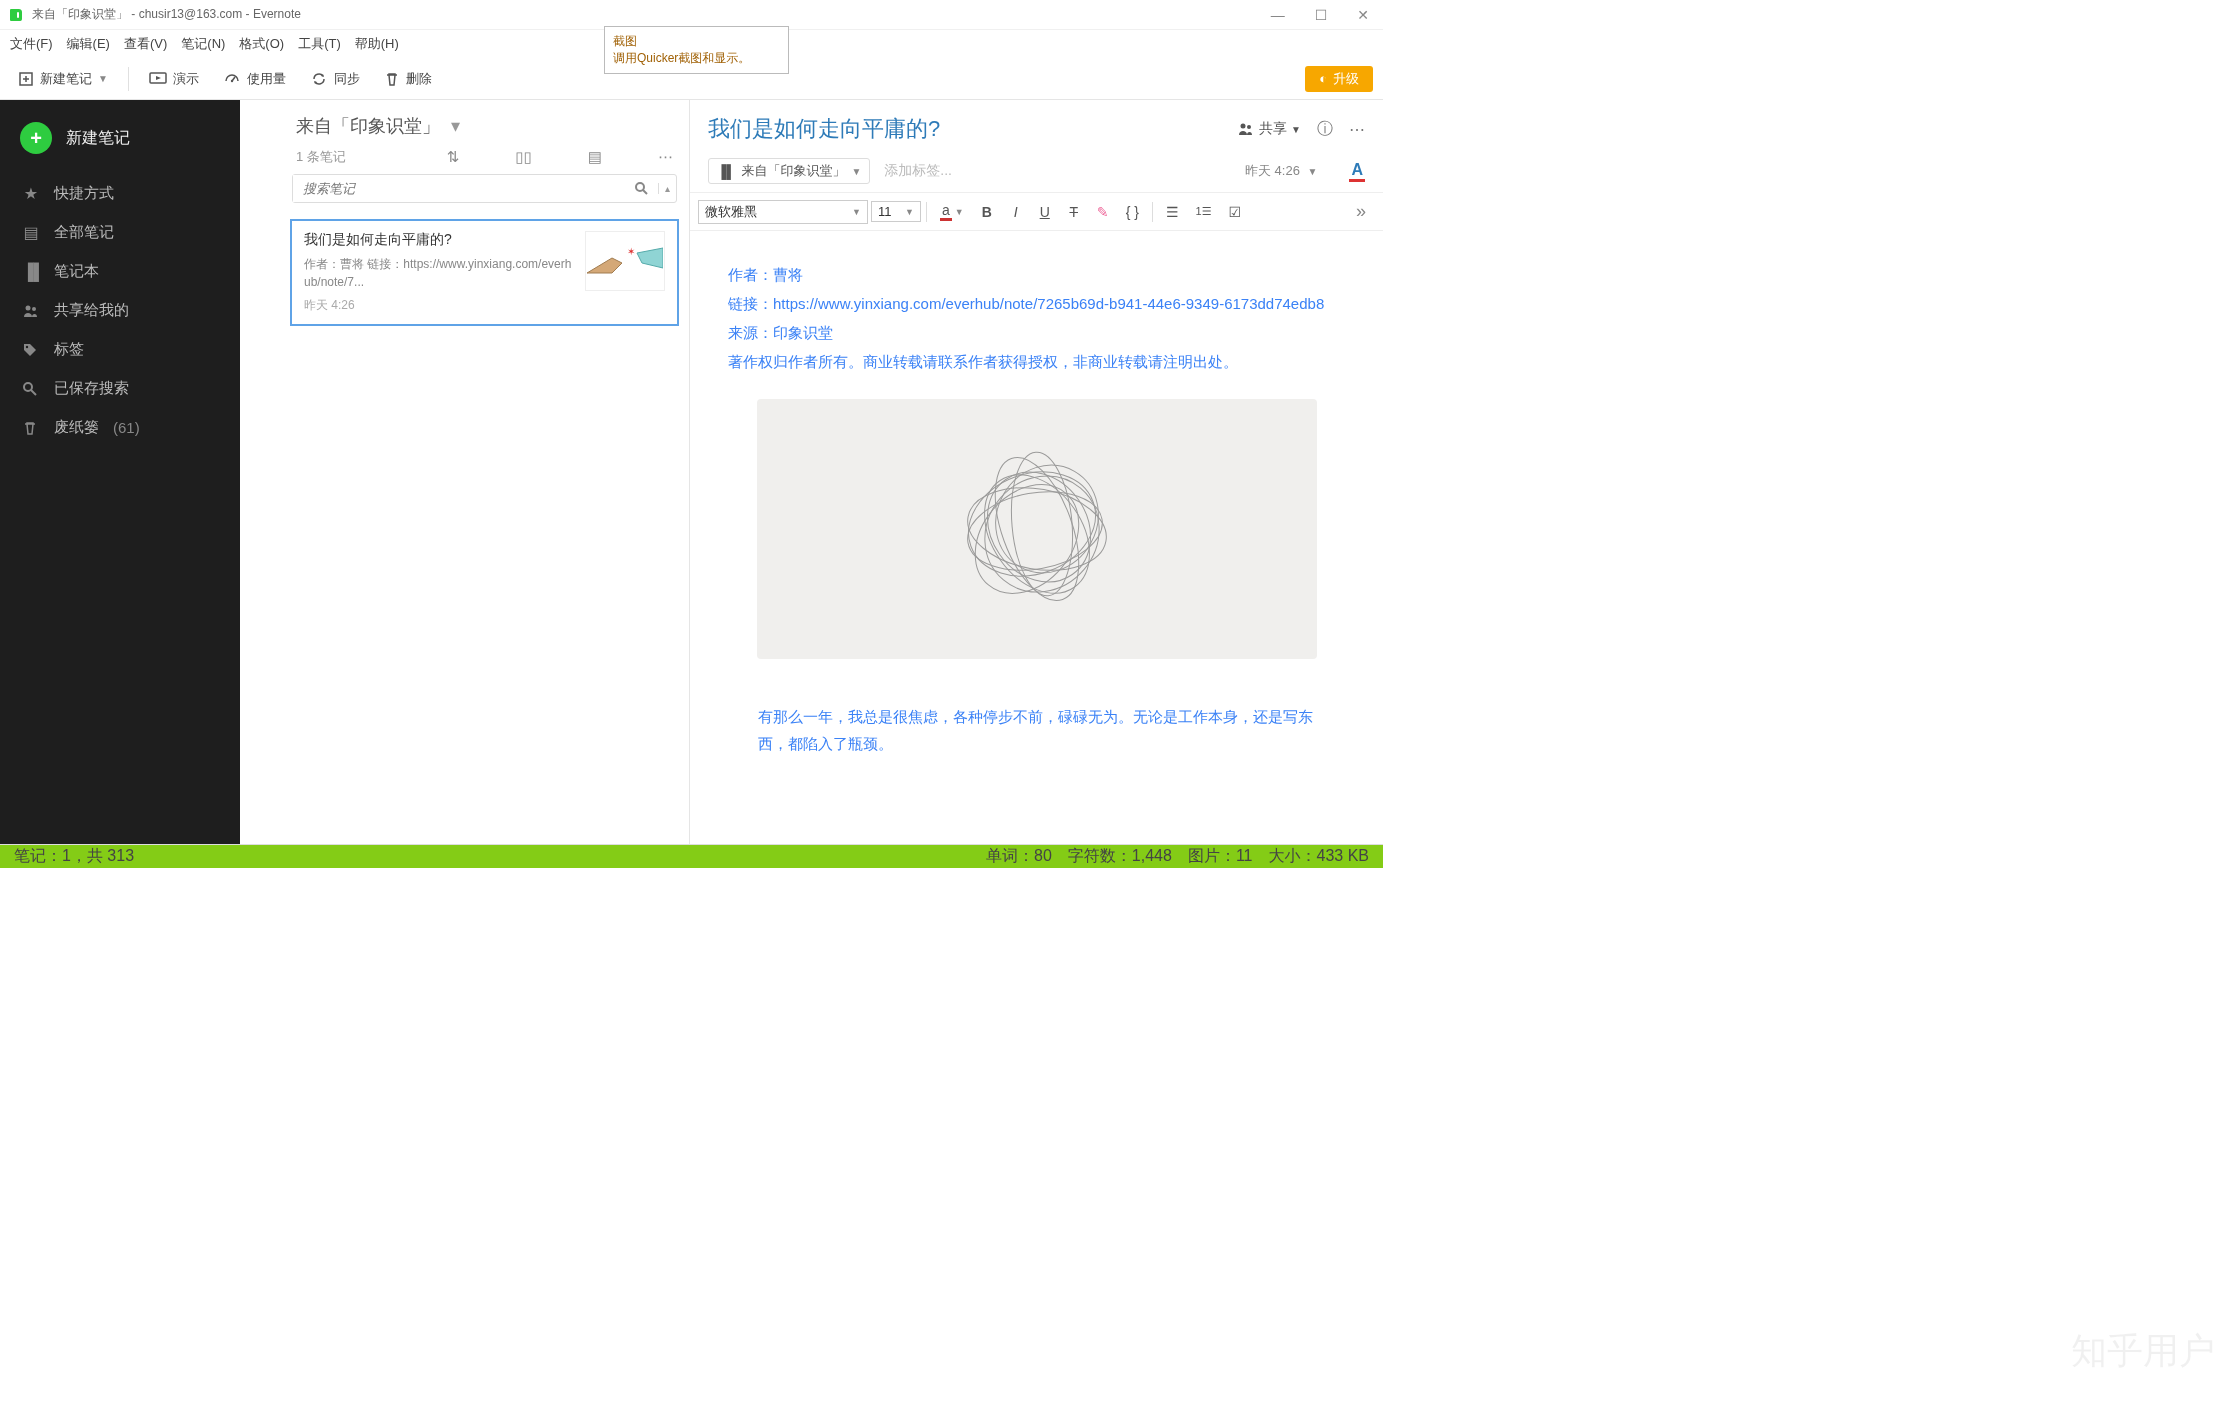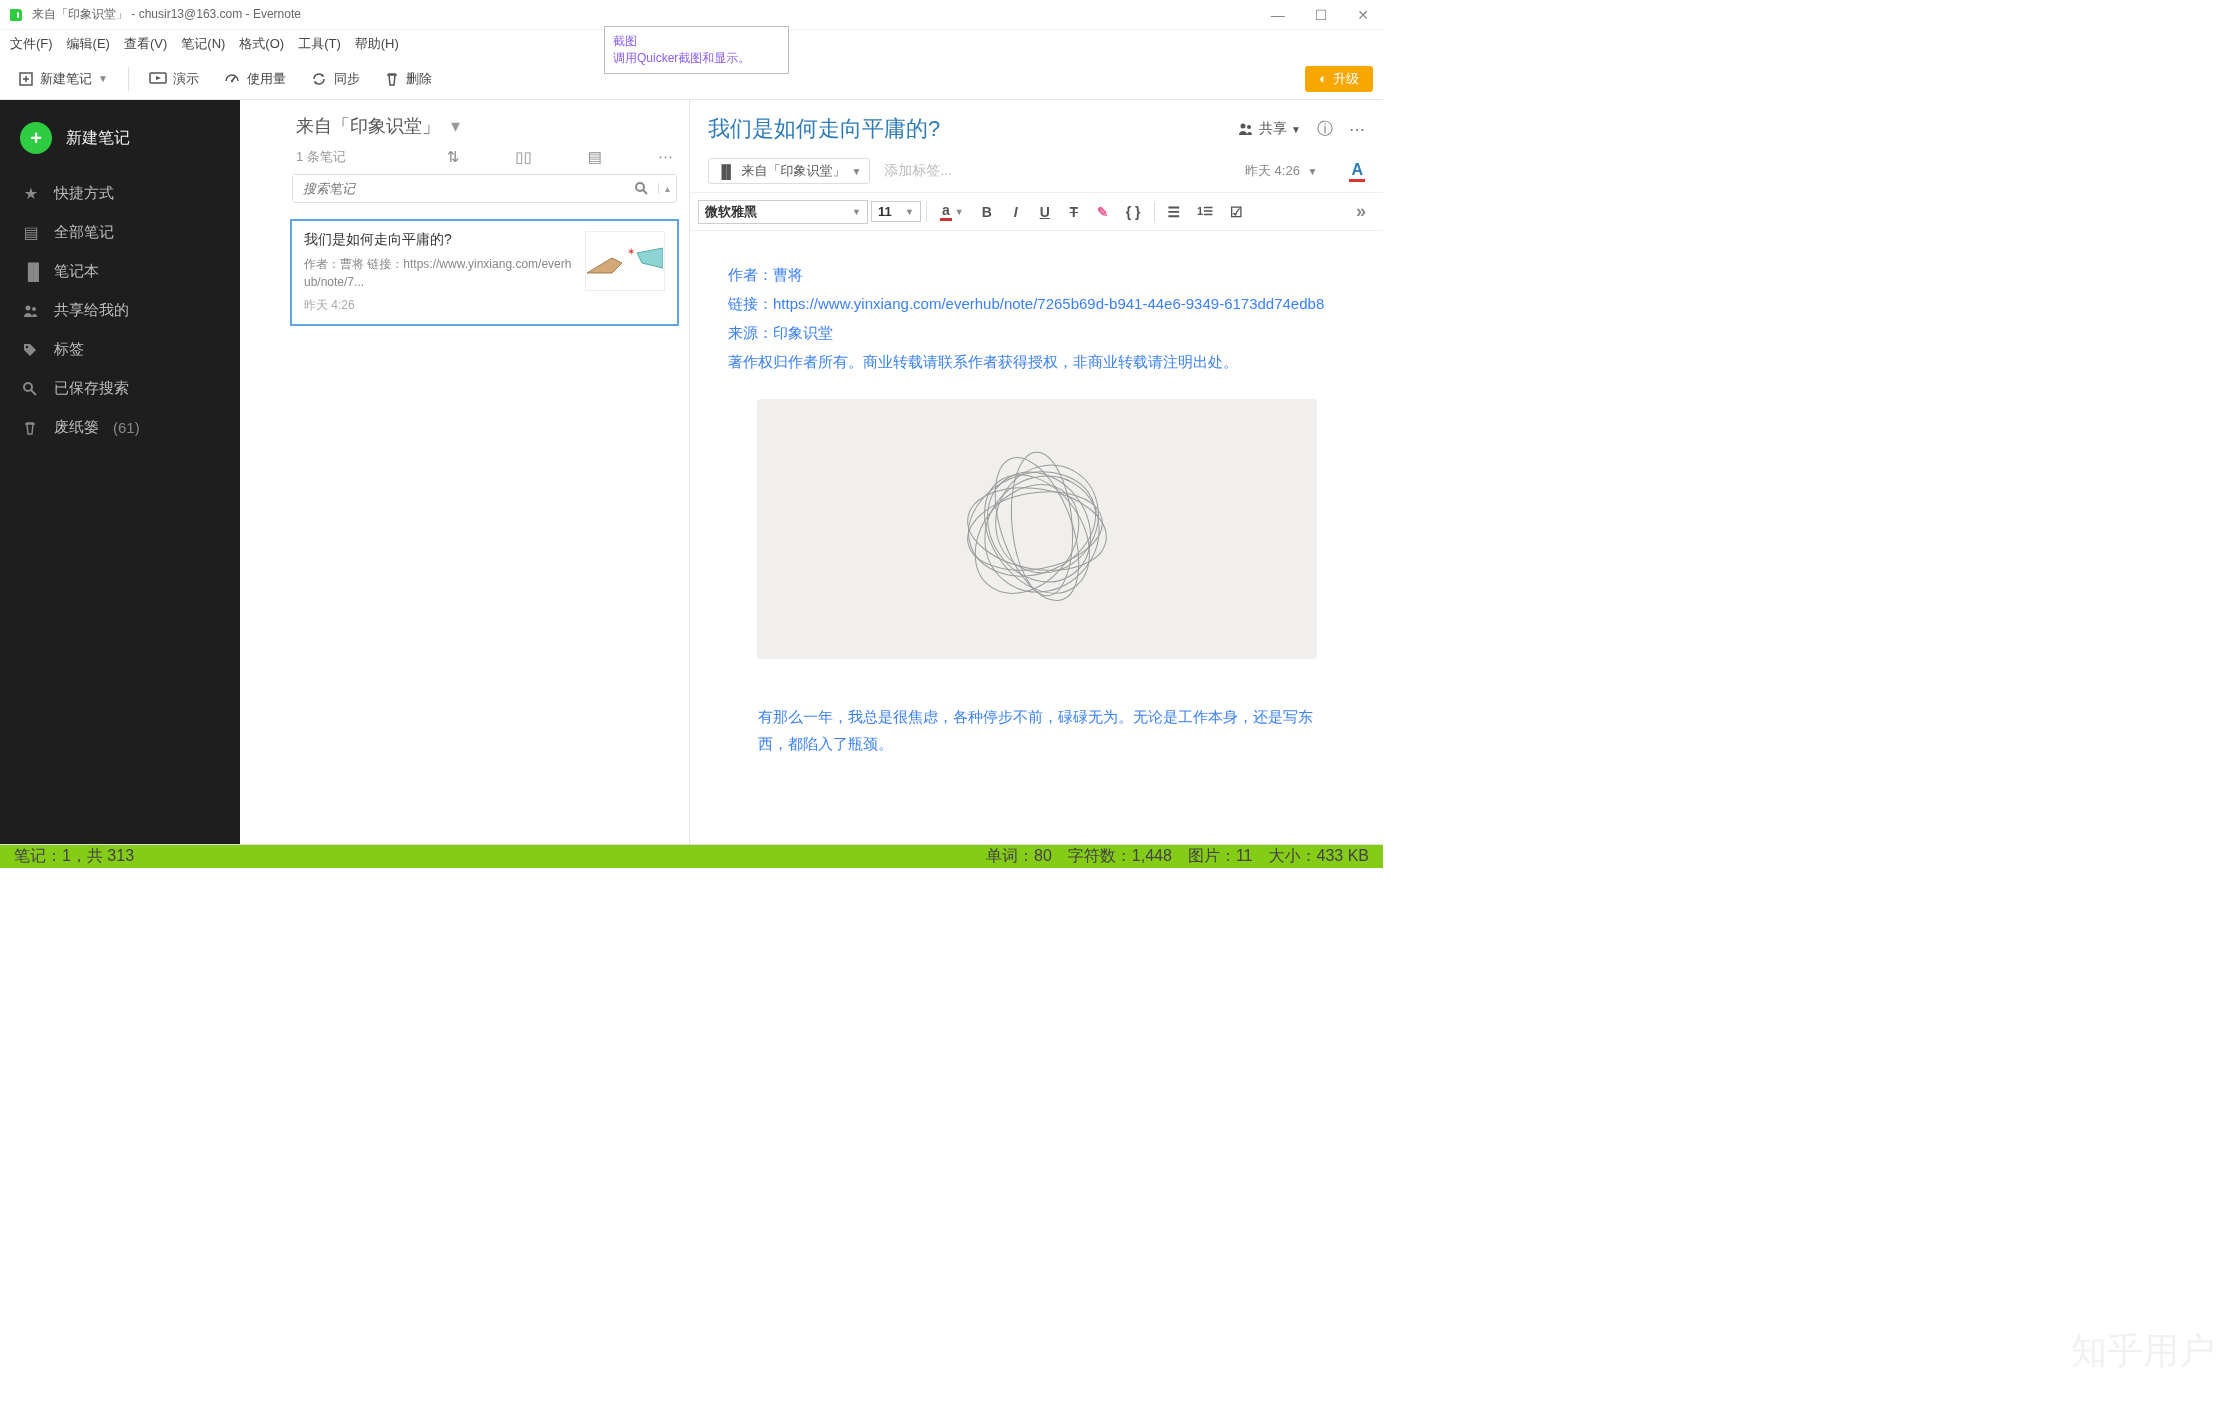--- a/index.html
+++ b/index.html
@@ -9,21 +9,21 @@
 .titlebar { height: 30px; display: flex; align-items: center; padding: 0 8px; background: #fff; border-bottom: 1px solid #f0f0f0; }
 .titlebar .title { flex: 1; padding-left: 8px; color: #666; font-size: 12px; }
 .win-ctrl { display: flex; gap: 18px; color: #888; }
 .win-ctrl span { cursor: pointer; font-size: 14px; padding: 0 6px; }
 
 
 .menubar { height: 28px; display: flex; align-items: center; gap: 14px; padding: 0 10px; background: #fff; font-size: 13px; color: #444; position: relative; }
 .menubar span { cursor: pointer; }
 
 
-.tooltip { position: absolute; left: 604px; top: -4px; width: 185px; padding: 6px 8px; border: 1px solid #bbb; background: #fff; font-size: 12px; color: #8b5cf6; line-height: 1.4; z-index: 10; }
+.tooltip { position: absolute; left: 604px; top: -4px; width: 185px; padding: 6px 8px; border: 1px solid #bbb; background: #fff; font-size: 12px; color: #a16207; line-height: 1.4; z-index: 10; }
 
 
 .toolbar { height: 42px; display: flex; align-items: center; padding: 0 10px; gap: 8px; background: #fff; border-bottom: 1px solid #e5e5e5; }
 .tb-btn { display: flex; align-items: center; gap: 6px; padding: 4px 8px; cursor: pointer; color: #444; font-size: 13px; border-radius: 3px; }
 .tb-sep { width: 1px; height: 24px; background: #e0e0e0; margin: 0 4px; }
 .upgrade { margin-left: auto; background: #f7a700; color: #fff; padding: 4px 14px; border-radius: 3px; display: flex; align-items: center; gap: 6px; cursor: pointer; font-size: 13px; }
 
 
 .main { flex: 1; display: flex; overflow: hidden; }
 
@@ -63,21 +63,21 @@
 .ed-actions .share { display: flex; align-items: center; gap: 4px; cursor: pointer; font-size: 14px; color: #555; font-weight: 500; }
 .ed-actions .i { cursor: pointer; font-size: 16px; color: #777; }
 .ed-nb-row { display: flex; align-items: center; padding: 6px 18px 8px 18px; gap: 14px; border-bottom: 1px solid #eee; }
 .ed-nb { display: flex; align-items: center; gap: 6px; border: 1px solid #ddd; padding: 3px 8px; border-radius: 3px; font-size: 13px; color: #555; cursor: pointer; }
 .ed-tag { color: #bbb; font-size: 14px; cursor: pointer; }
 .ed-time { margin-left: auto; color: #888; font-size: 13px; }
 .ed-time .chev { margin-left: 4px; font-size: 10px; }
 .ed-ta { color: #2e7bb8; font-size: 16px; font-weight: bold; border-bottom: 3px solid #d33; padding: 0 2px; margin-left: 18px; cursor: pointer; }
 
 
-.fmtbar { display: flex; align-items: center; padding: 4px 8px; border-bottom: 1px solid #eee; gap: 1px; font-weight: bold; }
+.fmtbar { display: flex; align-items: center; padding: 4px 8px; border-bottom: 1px solid #eee; gap: 1px; }
 .fmt-font { border: 1px solid #ccc; padding: 2px 6px; width: 170px; font-size: 13px; display: flex; align-items: center; }
 .fmt-font span:first-child { flex: 1; }
 .fmt-size { border: 1px solid #ccc; padding: 2px 6px; width: 50px; font-size: 13px; display: flex; align-items: center; margin-left: 2px; }
 .fmt-size span:first-child { flex: 1; }
 .fmt-btn { padding: 4px 8px; cursor: pointer; color: #555; font-size: 14px; display: flex; align-items: center; justify-content: center; min-width: 28px; }
 .fmt-sep { width: 1px; height: 20px; background: #ddd; margin: 0 4px; }
 .fmt-btn.more { margin-left: auto; font-size: 18px; color: #888; }
 
 
 .content { flex: 1; overflow-y: auto; padding: 30px 38px; color: #3b82f6; font-size: 15px; line-height: 1.8; }

